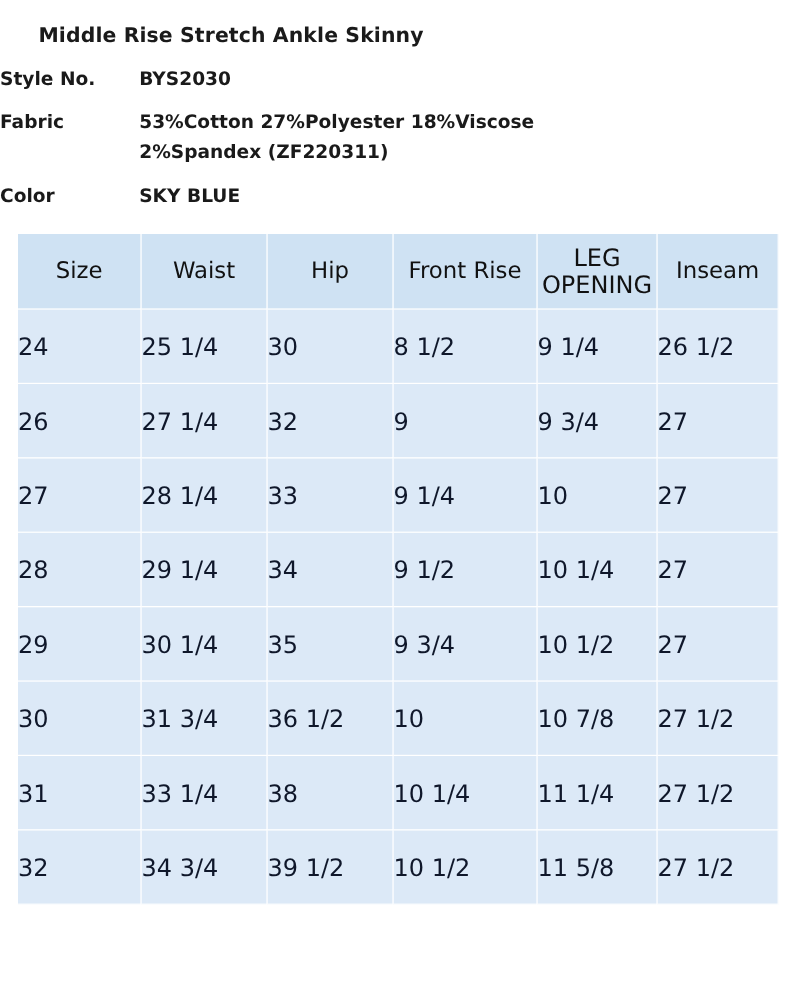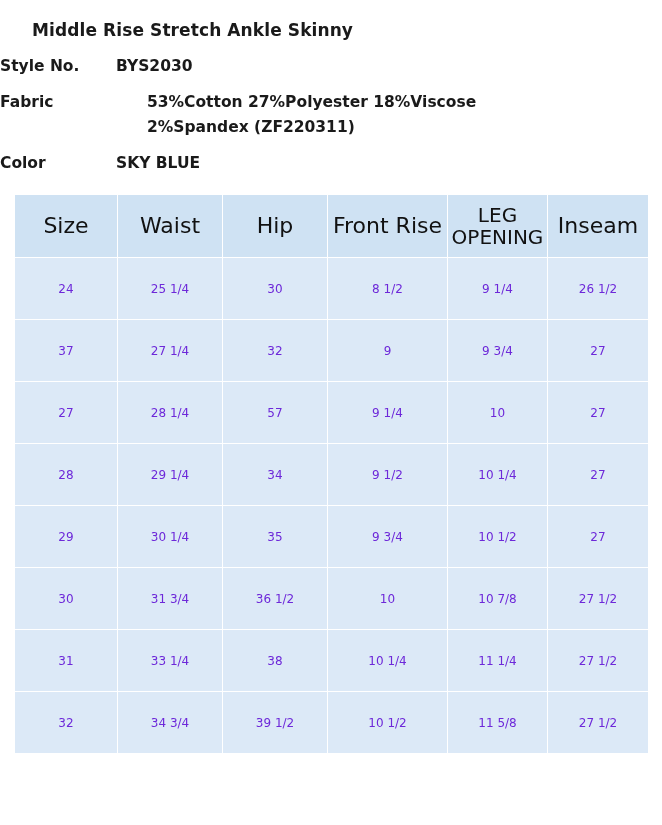--- a/index.html
+++ b/index.html
@@ -45,52 +45,51 @@
     padding-right: 6px;
   }
   .meta td.value {
     font-weight: bold;
   }
   .meta tr.spaced td {
     padding-top: 11px;
   }
   .meta .fabric-line {
     display: block;
-    margin-left: 31px;
   }
   .size-table-wrap {
     margin-top: 18px;
     padding: 0 14px;
   }
   table.size-table {
     width: 634px;
     border-collapse: collapse;
     table-layout: fixed;
   }
   table.size-table th {
     background: #cfe2f3;
     border: 1px solid #ffffff;
-    font-size: 22px;
+    font-size: 19px;
     font-weight: normal;
     color: #111;
     height: 58px;
     line-height: 1.12;
     text-align: center;
     padding: 2px 2px;
   }
   table.size-table th.small {
     font-size: 20px;
   }
   table.size-table td {
     background: #dce9f7;
     border: 1px solid #ffffff;
-    font-size: 12px;
-    text-align: center;
+    font-size: 20px;
+    text-align: left;
     height: 61px;
-    color: #6d28d9;
+    color: #0f172a;
     padding: 0;
   }
   col.c0 { width: 103px; }
   col.c1 { width: 105px; }
   col.c2 { width: 105px; }
   col.c3 { width: 120px; }
   col.c4 { width: 100px; }
   col.c5 { width: 101px; }
 </style>
 </head>
@@ -146,31 +145,31 @@
       <tbody>
         <tr>
           <td>24</td>
           <td>25 1/4</td>
           <td>30</td>
           <td>8 1/2</td>
           <td>9 1/4</td>
           <td>26 1/2</td>
         </tr>
         <tr>
-          <td>37</td>
+          <td>26</td>
           <td>27 1/4</td>
           <td>32</td>
           <td>9</td>
           <td>9 3/4</td>
           <td>27</td>
         </tr>
         <tr>
           <td>27</td>
           <td>28 1/4</td>
-          <td>57</td>
+          <td>33</td>
           <td>9 1/4</td>
           <td>10</td>
           <td>27</td>
         </tr>
         <tr>
           <td>28</td>
           <td>29 1/4</td>
           <td>34</td>
           <td>9 1/2</td>
           <td>10 1/4</td>

